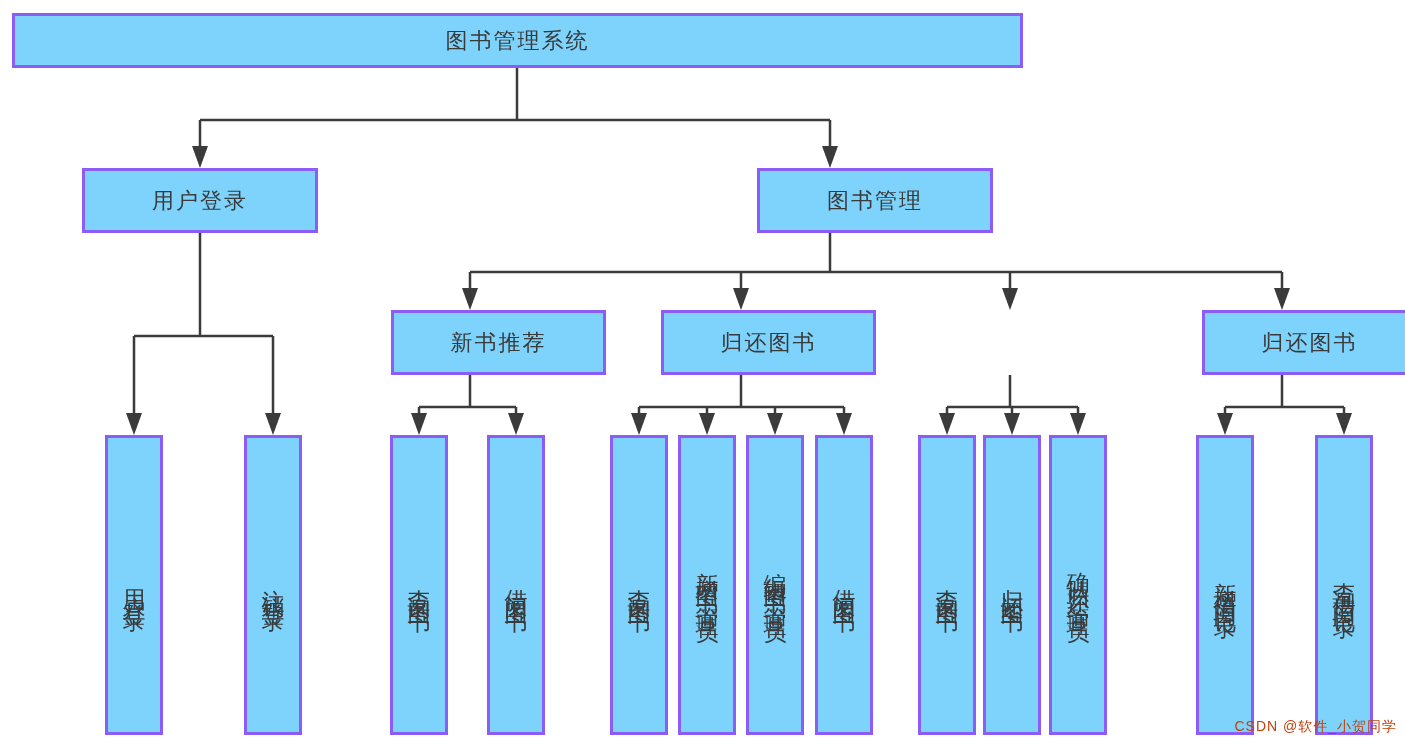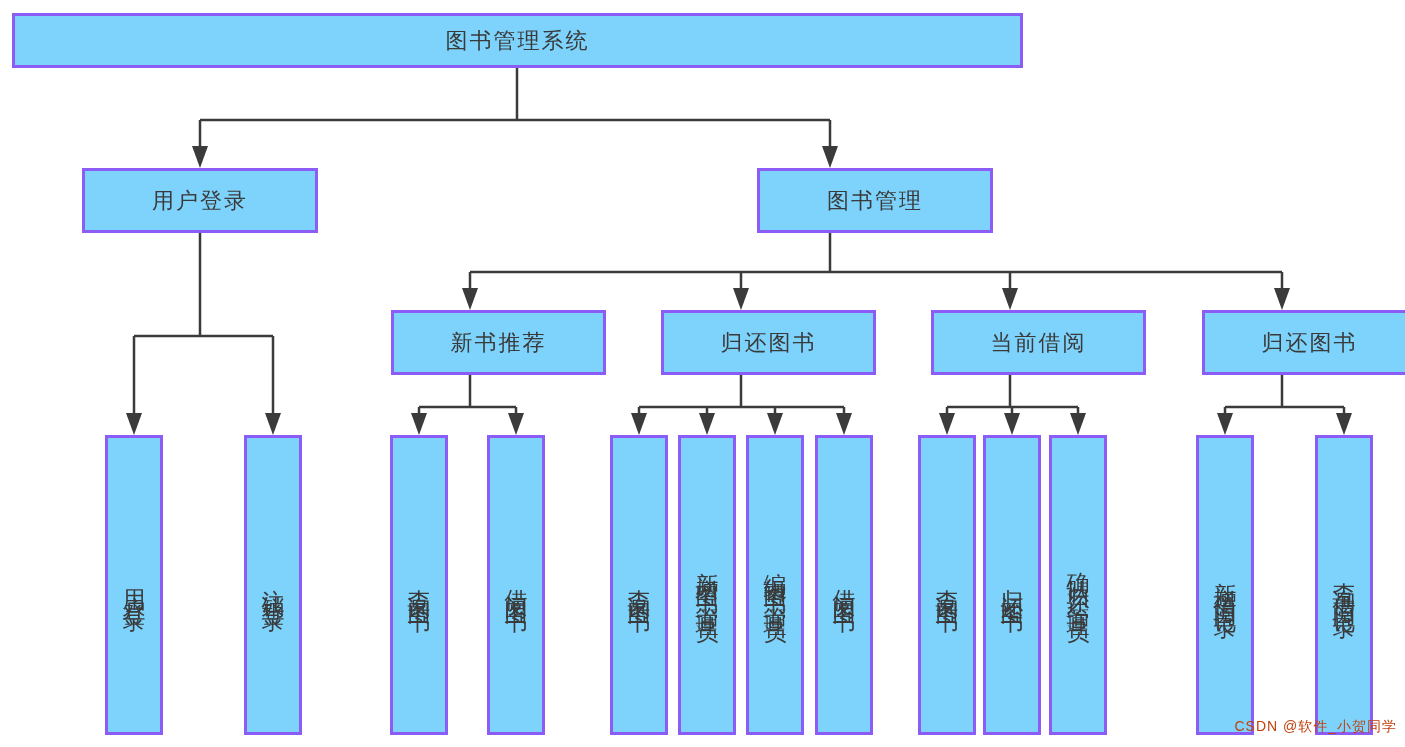--- a/index.html
+++ b/index.html
@@ -132,23 +132,20 @@
   <div class="box l2 l2-b">
     <span class="h-label">图书管理</span>
   </div>
 
   <div class="box l3 l3-a">
     <span class="h-label">新书推荐</span>
   </div>
   <div class="box l3 l3-b">
     <span class="h-label">归还图书</span>
   </div>
-  <div class="box l3 l3-c">
-    <span class="h-label">当前借阅</span>
-  </div>
   <div class="box l3 l3-d">
     <span class="h-label">归还图书</span>
   </div>
 
   <div class="box leaf" style="left:105px">
     <span class="v-label">用户登录</span>
   </div>
   <div class="box leaf" style="left:244px">
     <span class="v-label">注销登录</span>
   </div>

